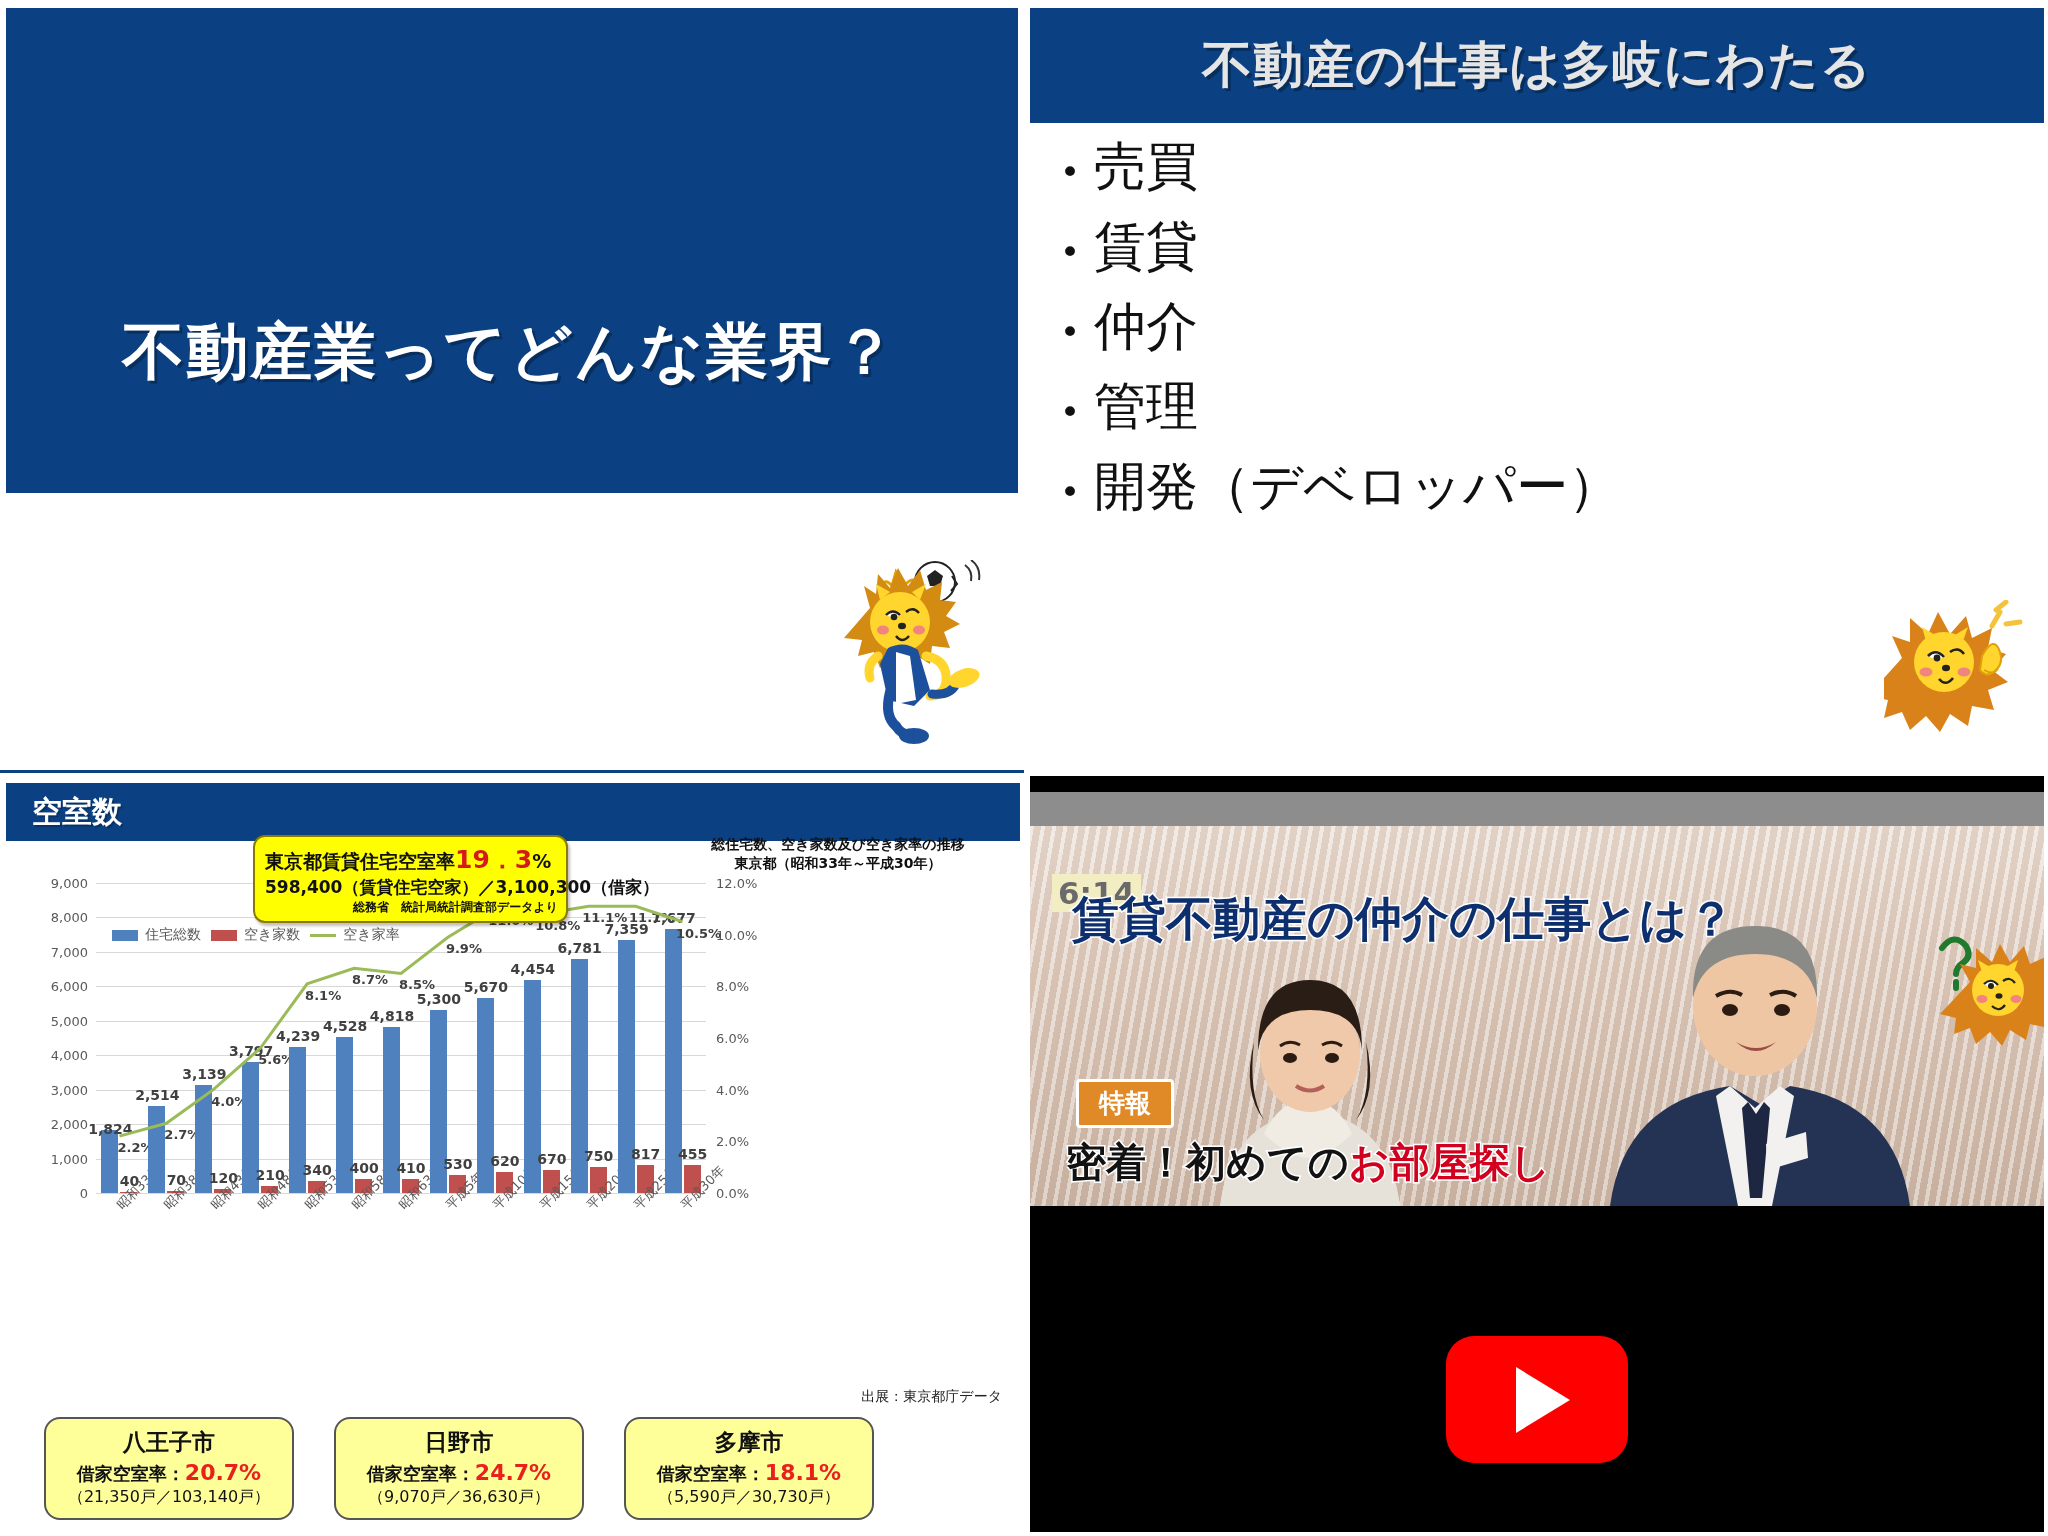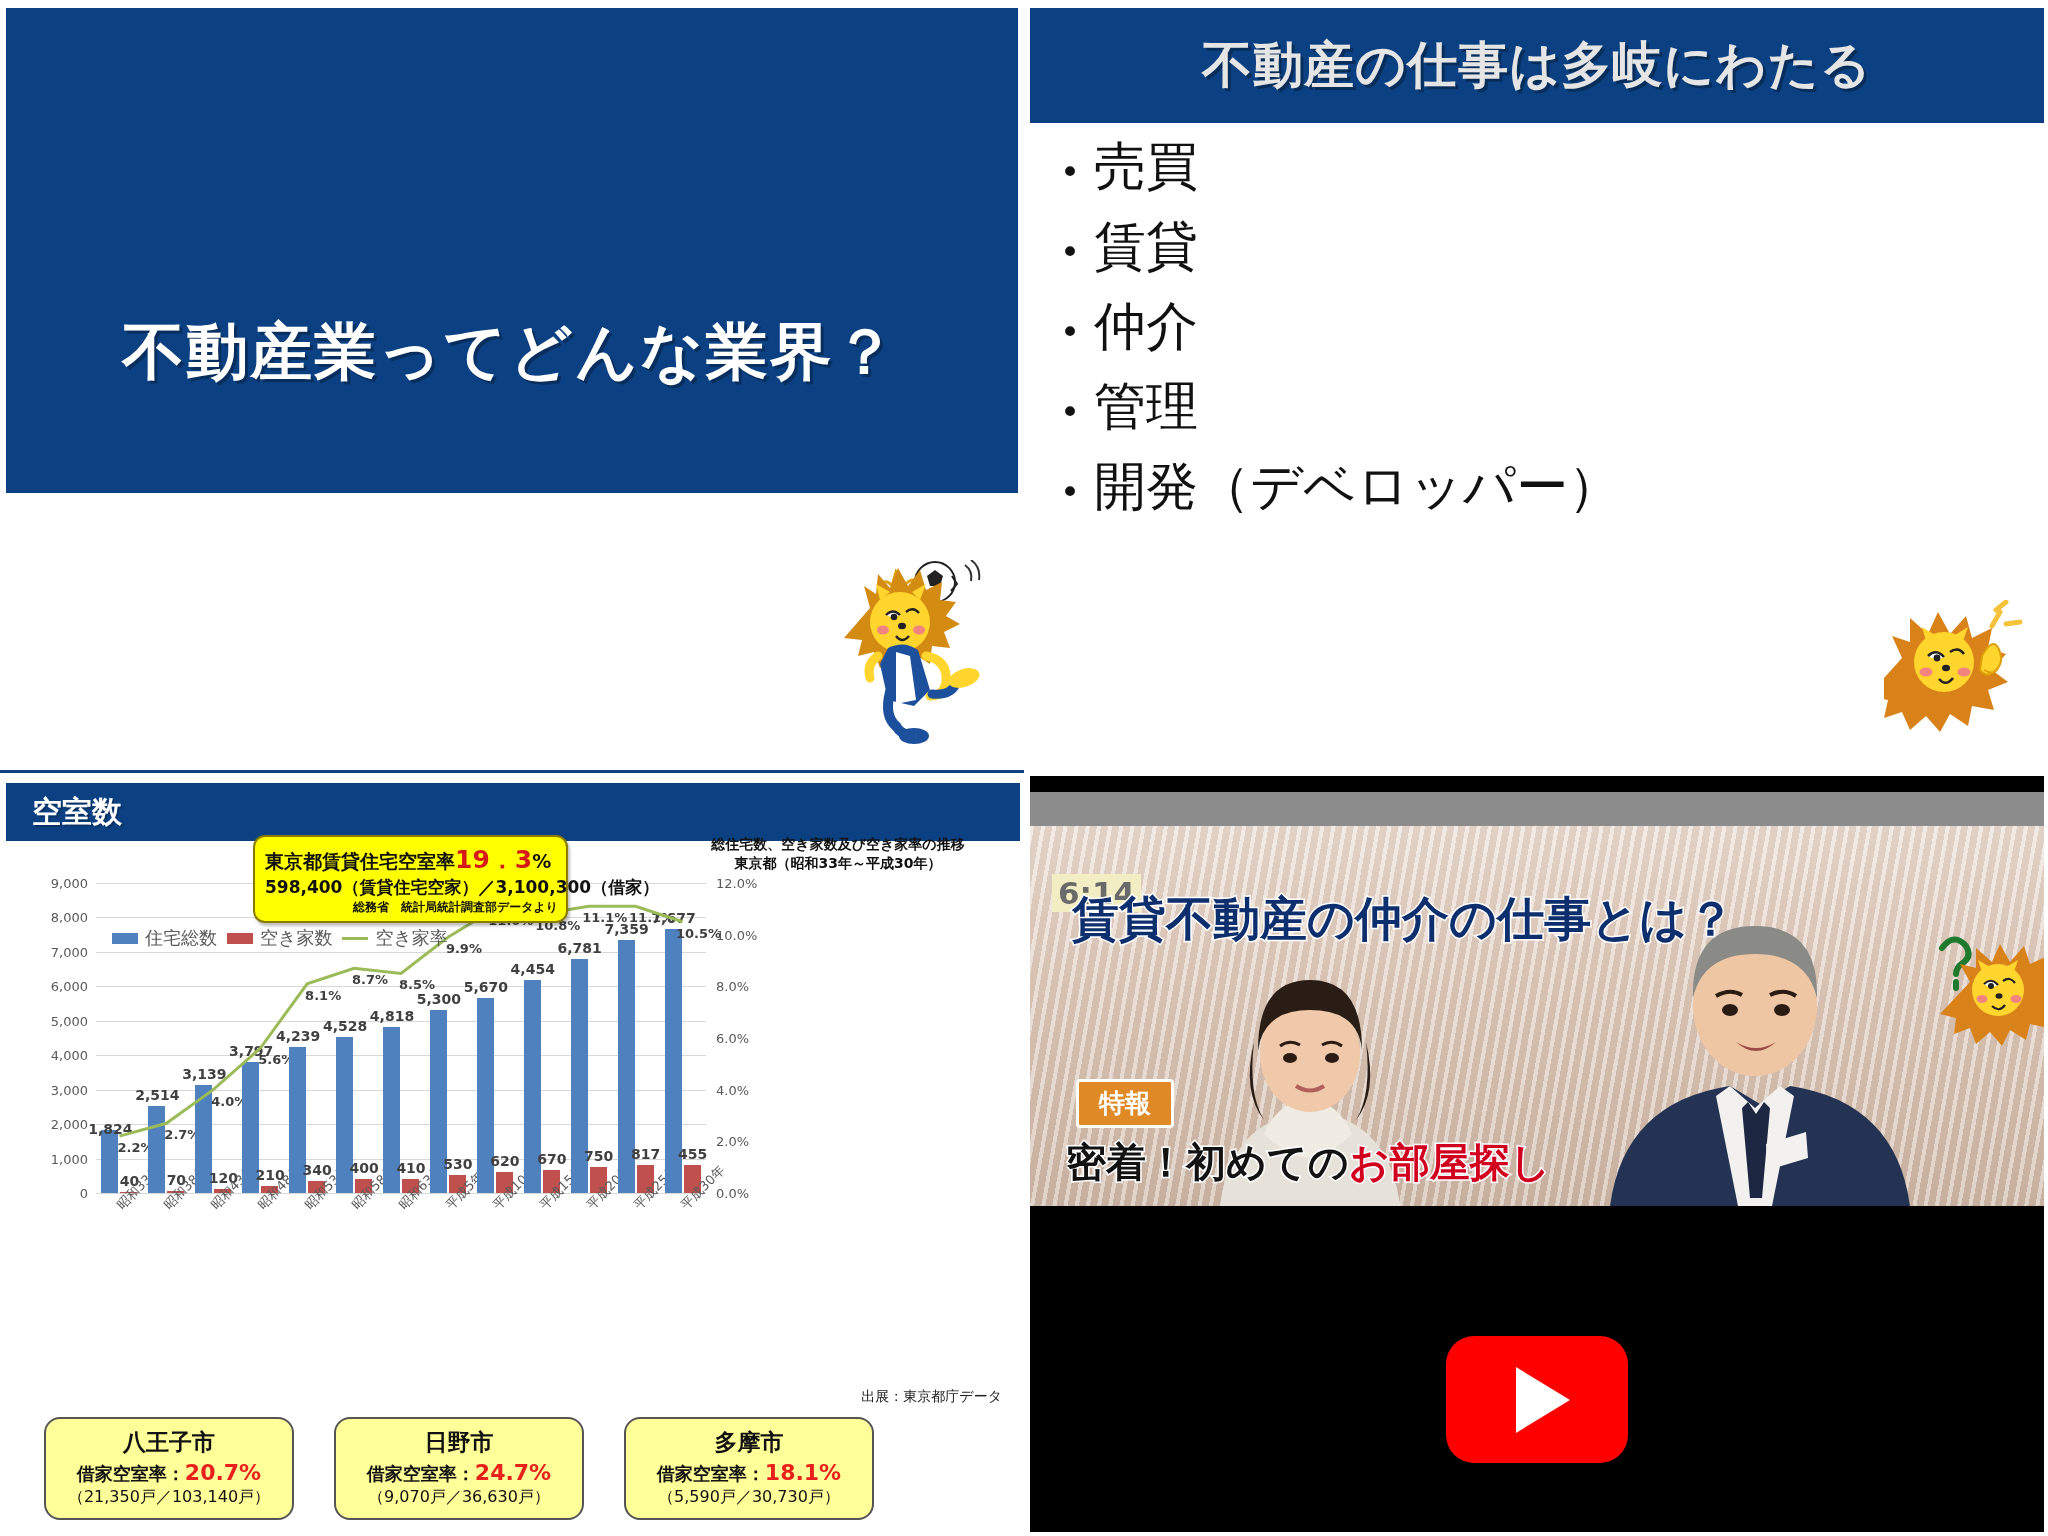--- a/index.html
+++ b/index.html
@@ -111,21 +111,21 @@
             font-family:"DejaVu Sans","Liberation Sans",sans-serif;}
   .plabel { position:absolute; transform:translateX(-50%);
             font-size:13px; font-weight:bold; color:#404040; white-space:nowrap;
             font-family:"DejaVu Sans","Liberation Sans",sans-serif;}
   .xtick { position:absolute; top:100%; font-size:13px; color:#595959;
            transform-origin:left top; transform:rotate(-45deg);
            white-space:nowrap; font-family:"DejaVu Sans","Liberation Sans",sans-serif;}
 
   .legend { position:absolute; left:112px; top:153px; display:flex;
             align-items:center; gap:10px; z-index:6; }
-  .legend .it { display:flex; align-items:center; gap:7px; font-size:18px;
+  .legend .it { display:flex; align-items:center; gap:7px; font-size:14px;
                 color:#595959; font-family:"DejaVu Sans","Liberation Sans",sans-serif;}
   .sw { width:26px; height:11px; display:inline-block; }
   .swline { width:26px; height:3px; background:#9bbb59; display:inline-block; }
 
   .source-note { position:absolute; right:22px; bottom:130px; font-size:14px;
                  color:#222; font-family:"DejaVu Sans","Liberation Sans",sans-serif;}
 
   .city-row { position:absolute; left:44px; bottom:16px; width:936px;
               display:flex; gap:40px; }
   .city-box { width:250px; background:#ffff99; border:2px solid #555;

